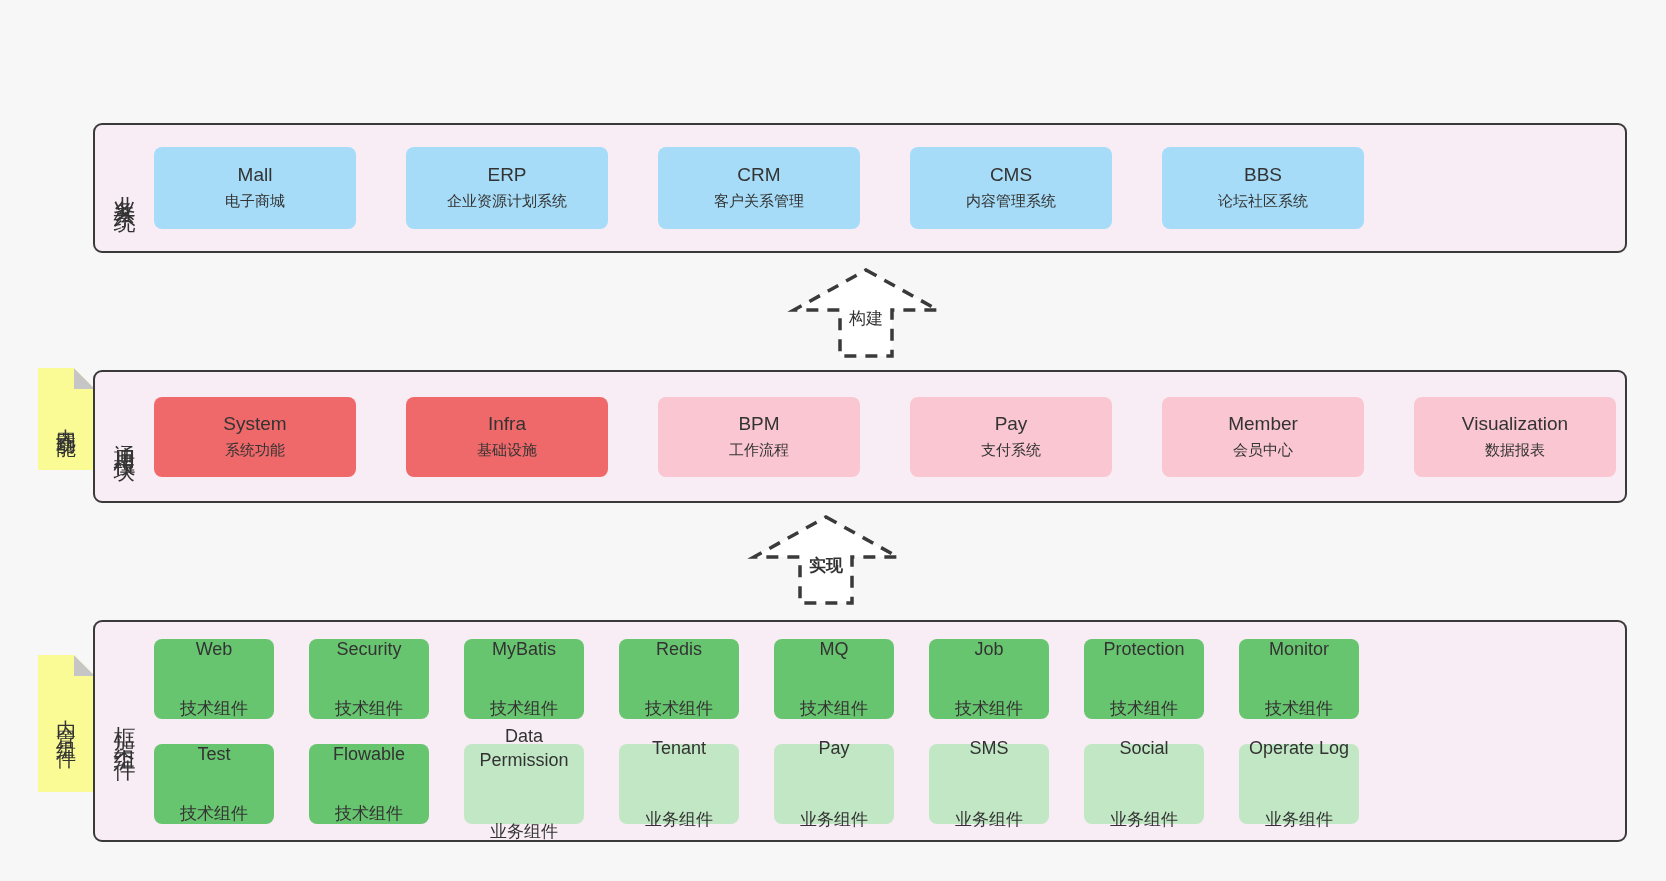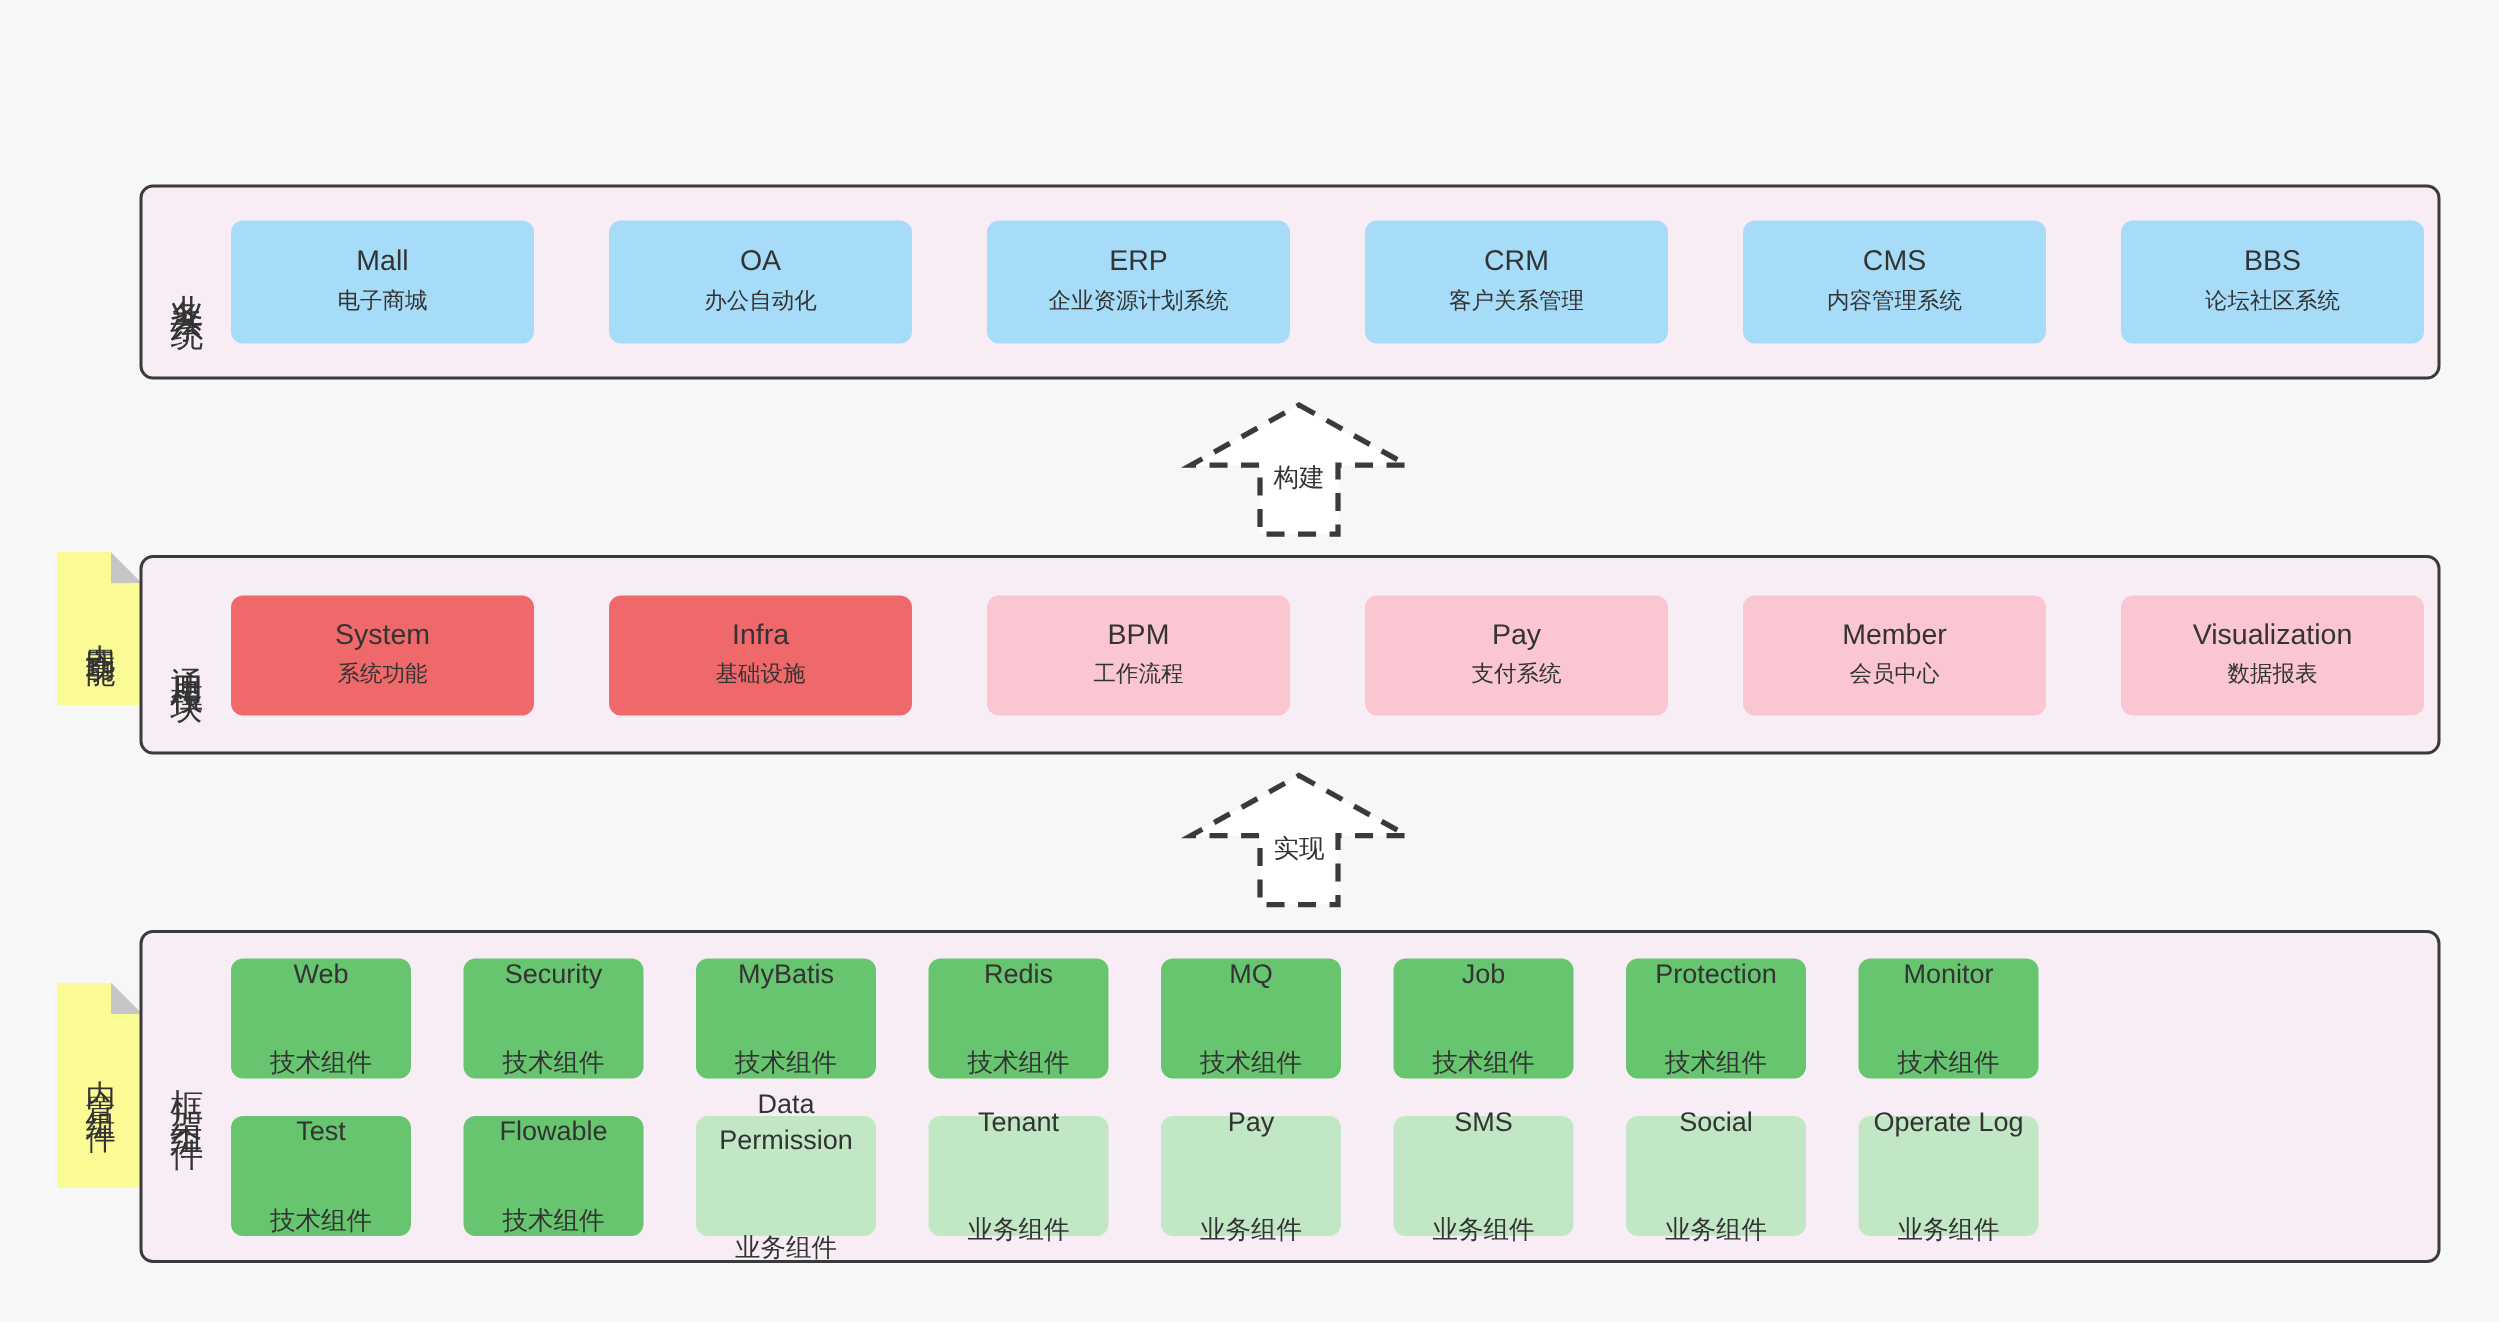--- a/index.html
+++ b/index.html
@@ -61,21 +61,21 @@
     background:var(--sticky-fold);clip-path:polygon(0 0,100% 100%,0 100%);
   }
   .sticky-text{
     writing-mode:vertical-rl;text-orientation:upright;font-size:20px;
     letter-spacing:3px;color:var(--text);line-height:1;
   }
   .sticky-components .sticky-text{letter-spacing:10px;}
 
   .arrow{position:absolute;width:160px;height:94px;}
   .arrow-build{left:786px;top:266px;}
-  .arrow-implement{left:786px;top:513px;}
+  .arrow-implement{left:746px;top:513px;font-weight:bold;}
   .arrow svg{position:absolute;left:0;top:0;}
   .arrow-label{
     position:absolute;left:50%;top:40px;transform:translateX(-50%);
     background:#ffffff;font-size:17px;padding:1px 4px;white-space:nowrap;
     color:var(--text);
   }
 </style>
 </head>
 <body>
 
@@ -89,24 +89,20 @@
     <span class="sticky-fold"></span>
     <span class="sticky-text">内置组件</span>
   </div>
 
   <div class="panel panel-business">
     <div class="panel-label">业务系统</div>
     <div class="boxes">
       <div class="box box-lg blue">
         <div class="box-name">Mall</div>
         <div class="box-desc">电子商城</div>
-      </div>
-      <div class="box box-lg blue">
-        <div class="box-name">OA</div>
-        <div class="box-desc">办公自动化</div>
       </div>
       <div class="box box-lg blue">
         <div class="box-name">ERP</div>
         <div class="box-desc">企业资源计划系统</div>
       </div>
       <div class="box box-lg blue">
         <div class="box-name">CRM</div>
         <div class="box-desc">客户关系管理</div>
       </div>
       <div class="box box-lg blue">

